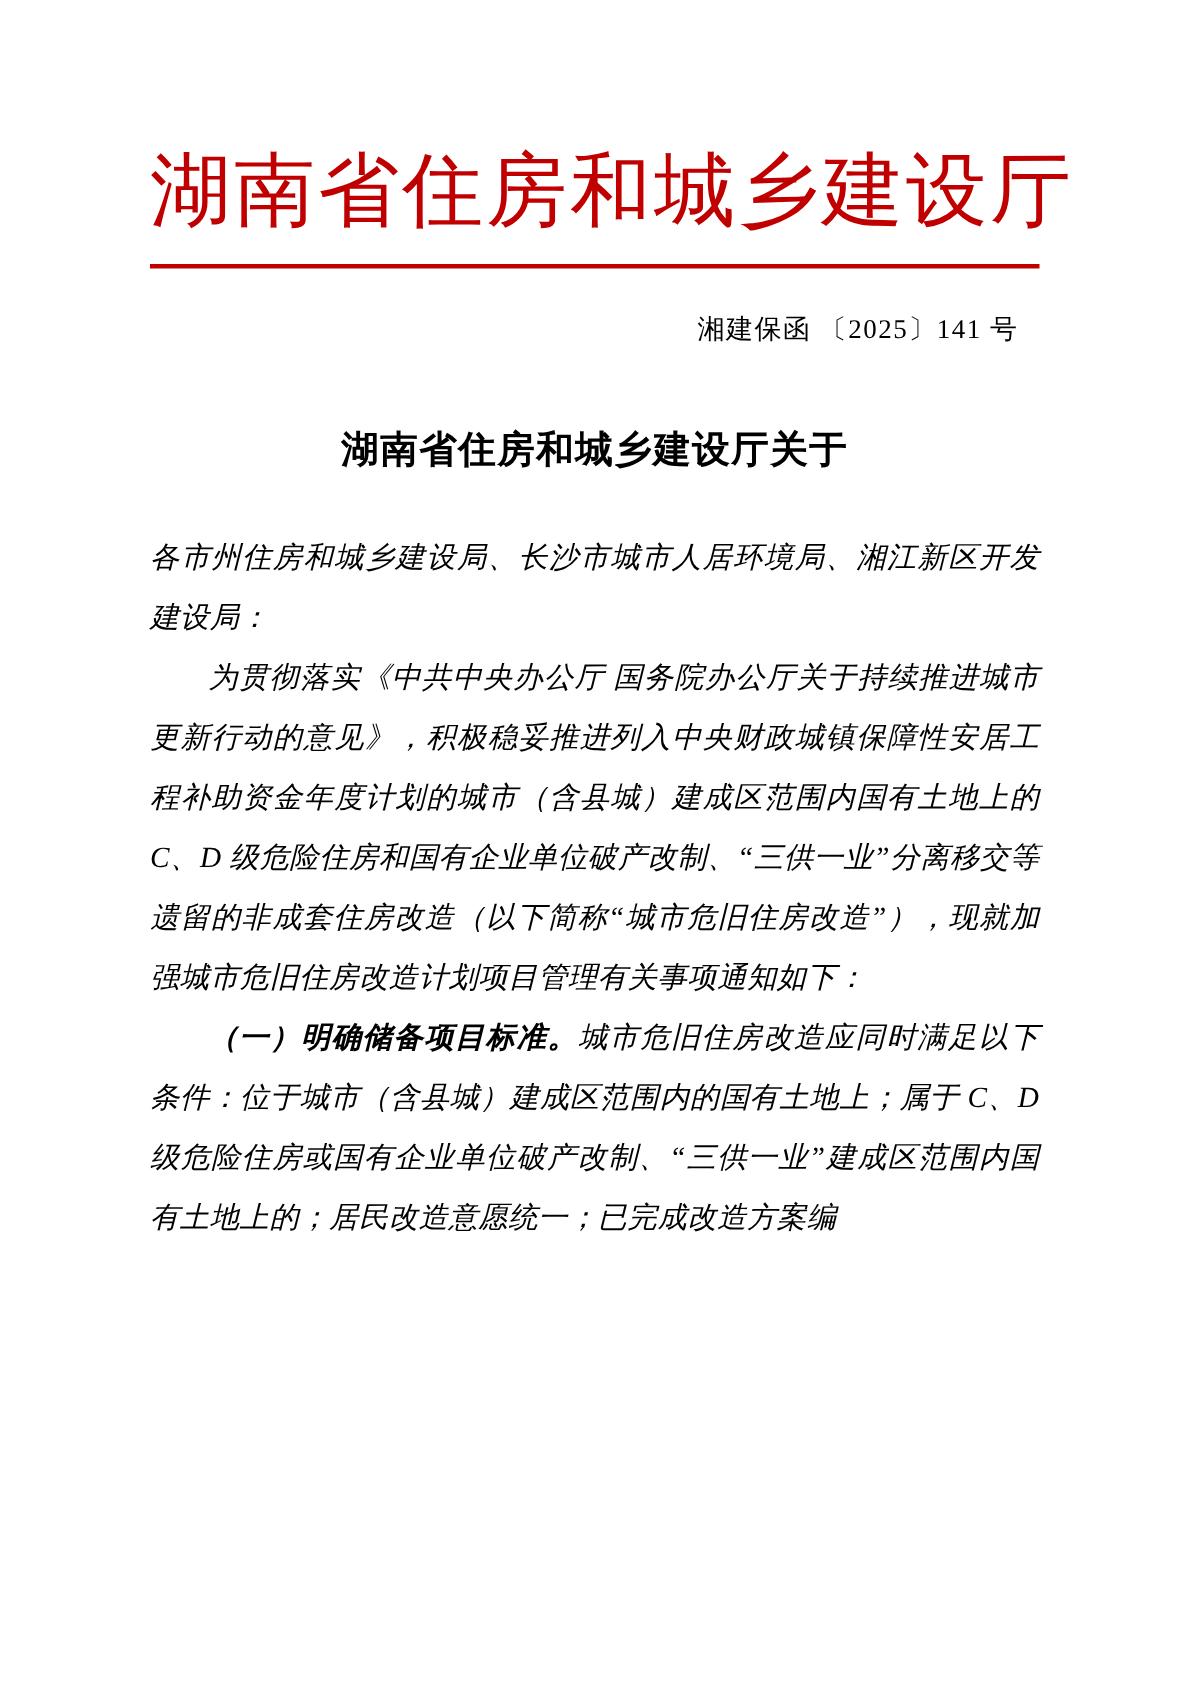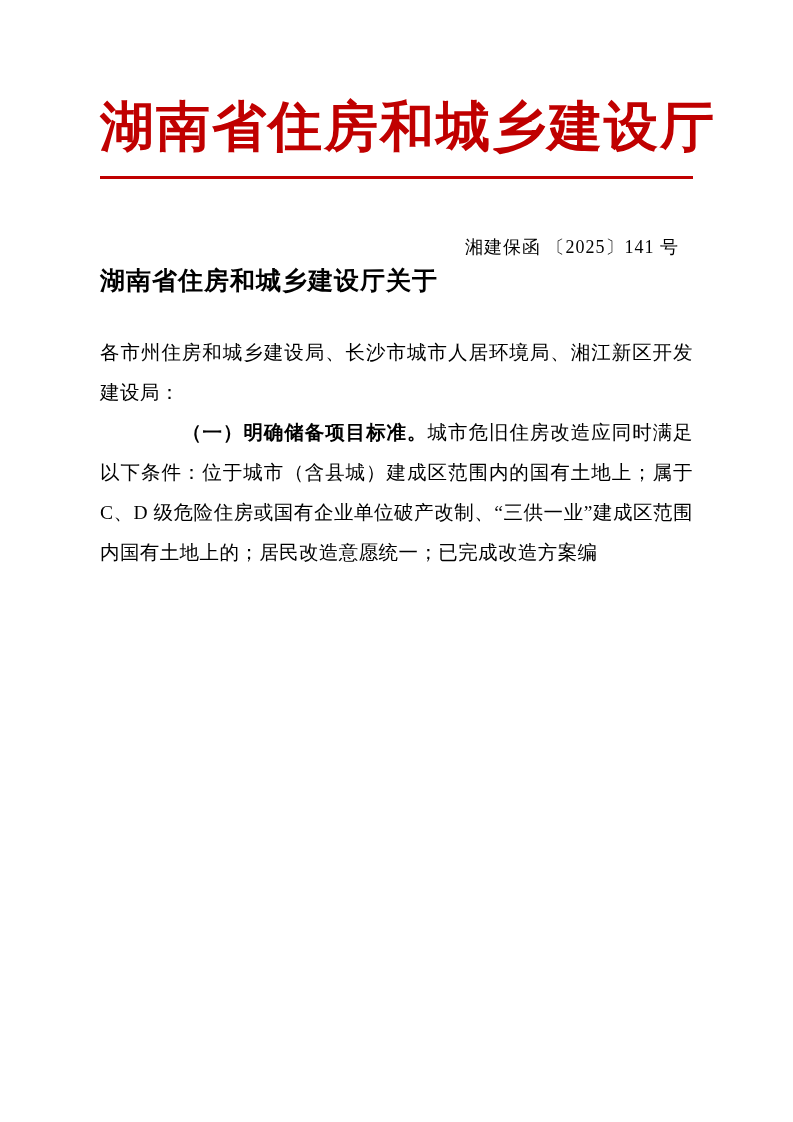--- a/index.html
+++ b/index.html
@@ -23,95 +23,98 @@
     padding: 0 100px;
   }
 
   
   .masthead {
     margin-top: 96px;
     text-align: center;
   }
   .masthead-title {
     font-family: "Liberation Serif", "DejaVu Serif", serif;
-    font-weight: bold;
+    font-weight: normal;
     font-size: 54px;
     letter-spacing: 2px;
     color: #c00000;
     line-height: 1.15;
     white-space: nowrap;
   }
   .masthead-rule {
     margin-top: 18px;
     height: 3px;
     background: #c00000;
     width: 100%;
   }
 
   
   .doc-number {
-    margin-top: 56px;
+    margin-top: 28px;
     text-align: right;
     font-size: 18px;
     letter-spacing: 1px;
     padding-right: 14px;
   }
 
   
   .doc-title {
+    margin-top: 48px;
+    text-align: center;
     font-weight: bold;
     font-size: 25px;
     line-height: 1.75;
     letter-spacing: 1px;
   }
   .doc-title .line {
     display: block;
   }
 
   
   .body-text {
     margin-top: 30px;
     font-size: 19.5px;
     line-height: 2.05;
     text-align: justify;
     text-justify: inter-ideograph;
     letter-spacing: 0.4px;
+    font-style: italic;
   }
   .body-text p {
     margin: 0;
   }
   .indent2 {
     text-indent: 2em;
   }
   .heading-1 {
     font-weight: bold;
     text-indent: 2em;
     margin-top: 2px;
   }
   .sub-head {
     font-weight: bold;
-    margin-left: 43px;
   }
 </style>
 </head>
 <body>
 
 <div class="page">
 
   <div class="masthead">
     <div class="masthead-title">湖南省住房和城乡建设厅</div>
     <div class="masthead-rule"></div>
   </div>
 
   <div class="doc-number">湘建保函 〔2025〕141 号</div>
 
   <div class="doc-title">
     <span class="line">湖南省住房和城乡建设厅关于</span>
   </div>
 
   <div class="body-text">
     <p>各市州住房和城乡建设局、长沙市城市人居环境局、湘江新区开发建设局：</p>
+    <p class="indent2">为贯彻落实《中共中央办公厅 国务院办公厅关于持续推进城市更新行动的意见》，积极稳妥推进列入中央财政城镇保障性安居工程补助资金年度计划的城市（含县城）建成区范围内国有土地上的 C、D 级危险住房和国有企业单位破产改制、“三供一业”分离移交等遗留的非成套住房改造（以下简称“城市危旧住房改造”），现就加强城市危旧住房改造计划项目管理有关事项通知如下：</p>
     <p class="indent2">
       <span class="sub-head">（一）明确储备项目标准。</span><span>城市危旧住房改造应同时满足以下条件：位于城市（含县城）建成区范围内的国有土地上；属于 C、D 级危险住房或国有企业单位破产改制、“三供一业”建成区范围内国有土地上的；居民改造意愿统一；已完成改造方案编</span>
     </p>
   </div>
 
 </div>
 
 </body></html>

